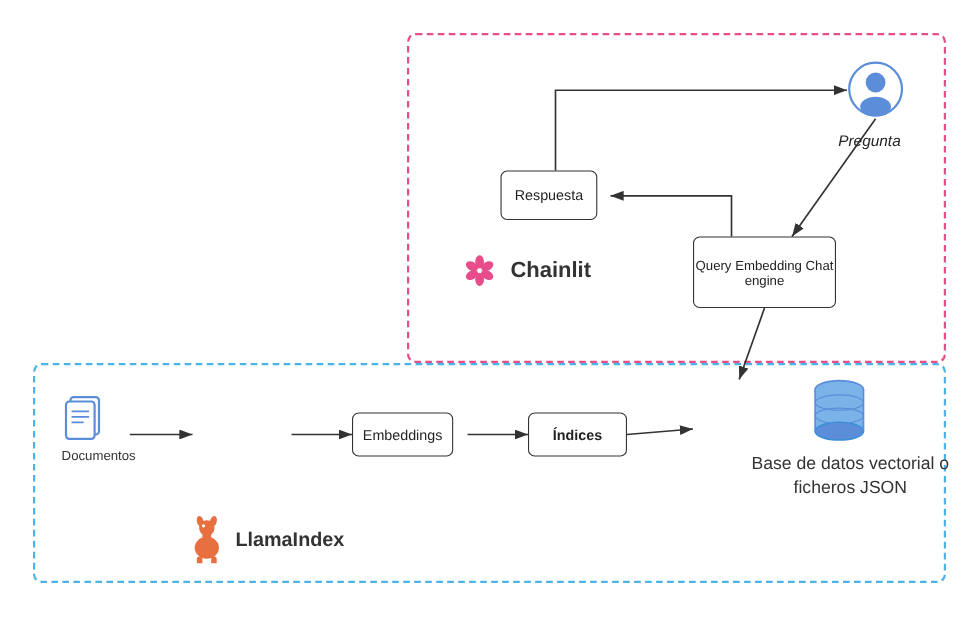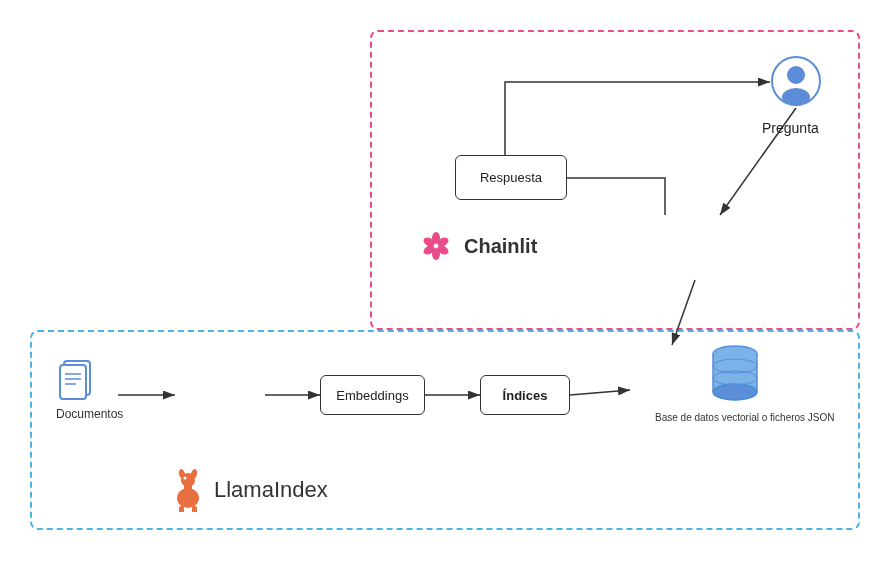--- a/index.html
+++ b/index.html
@@ -65,27 +65,28 @@
     }
 
     
     .label-pregunta {
       position: absolute;
       top: 120px;
       left: 762px;
       font-size: 14px;
       color: #222;
       font-weight: 500;
+      font-style: italic;
     }
 
     
     .box-respuesta {
       top: 155px;
       left: 455px;
-      width: 112px;
+      width: 88px;
       height: 45px;
     }
 
     
     .box-query {
       top: 215px;
       left: 630px;
       width: 130px;
       height: 65px;
       font-size: 12px;
@@ -111,21 +112,21 @@
     .box-chunks {
       top: 375px;
       left: 175px;
       width: 90px;
       height: 40px;
     }
 
     .box-embeddings {
       top: 375px;
       left: 320px;
-      width: 105px;
+      width: 92px;
       height: 40px;
     }
 
     .box-indices {
       top: 375px;
       left: 480px;
       width: 90px;
       height: 40px;
       font-weight: bold;
     }
@@ -134,22 +135,22 @@
     .llamaindex-logo {
       position: absolute;
       top: 468px;
       left: 170px;
       display: flex;
       align-items: center;
       gap: 8px;
     }
 
     .llamaindex-text {
-      font-size: 22px;
-      font-weight: 400;
+      font-size: 18px;
+      font-weight: 700;
       color: #333;
     }
 
     
     .arrows-svg {
       position: absolute;
       top: 0;
       left: 0;
       width: 891px;
       height: 561px;
@@ -177,21 +178,21 @@
     .db-icon {
       position: absolute;
       top: 340px;
       left: 635px;
       display: flex;
       flex-direction: column;
       align-items: center;
     }
 
     .db-label {
-      font-size: 10px;
+      font-size: 16px;
       color: #333;
       text-align: center;
       margin-top: 6px;
       line-height: 1.4;
       margin-left: 20px;
     }
   </style>
 </head>
 <body>
 
@@ -235,20 +236,23 @@
       <ellipse cx="26" cy="42" rx="14" ry="9" fill="#5b8dd9"></ellipse>
     </svg>
   </div>
 
   <div class="label-pregunta">Pregunta</div>
 
   <div class="rect-box box-respuesta">
     <span>Respuesta</span>
   </div>
 
+  <div class="rect-box box-query">
+    <span>Query Embedding Chat engine</span>
+  </div>
 
   <div class="chainlit-logo">
 
     <svg width="32" height="32" viewBox="0 0 32 32">
       <g fill="#e84c8b">
         <ellipse cx="16" cy="8" rx="4" ry="6" transform="rotate(0,16,16)"></ellipse>
         <ellipse cx="16" cy="8" rx="4" ry="6" transform="rotate(60,16,16)"></ellipse>
         <ellipse cx="16" cy="8" rx="4" ry="6" transform="rotate(120,16,16)"></ellipse>
         <ellipse cx="16" cy="8" rx="4" ry="6" transform="rotate(180,16,16)"></ellipse>
         <ellipse cx="16" cy="8" rx="4" ry="6" transform="rotate(240,16,16)"></ellipse>

